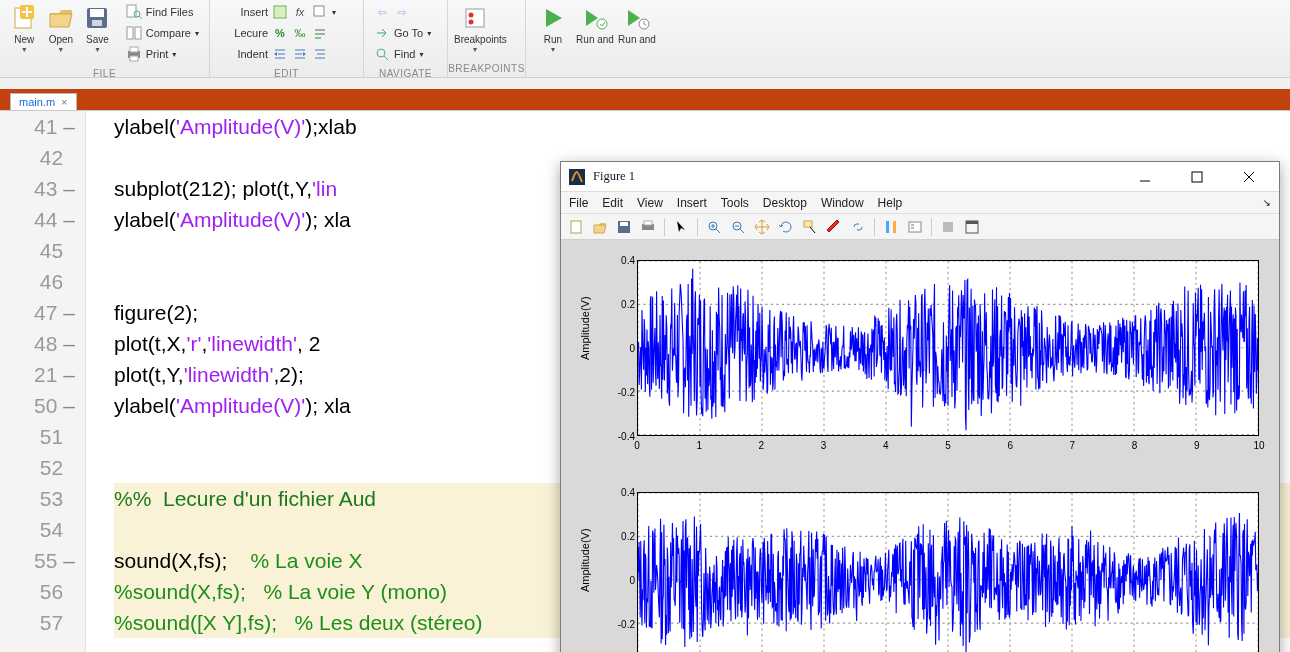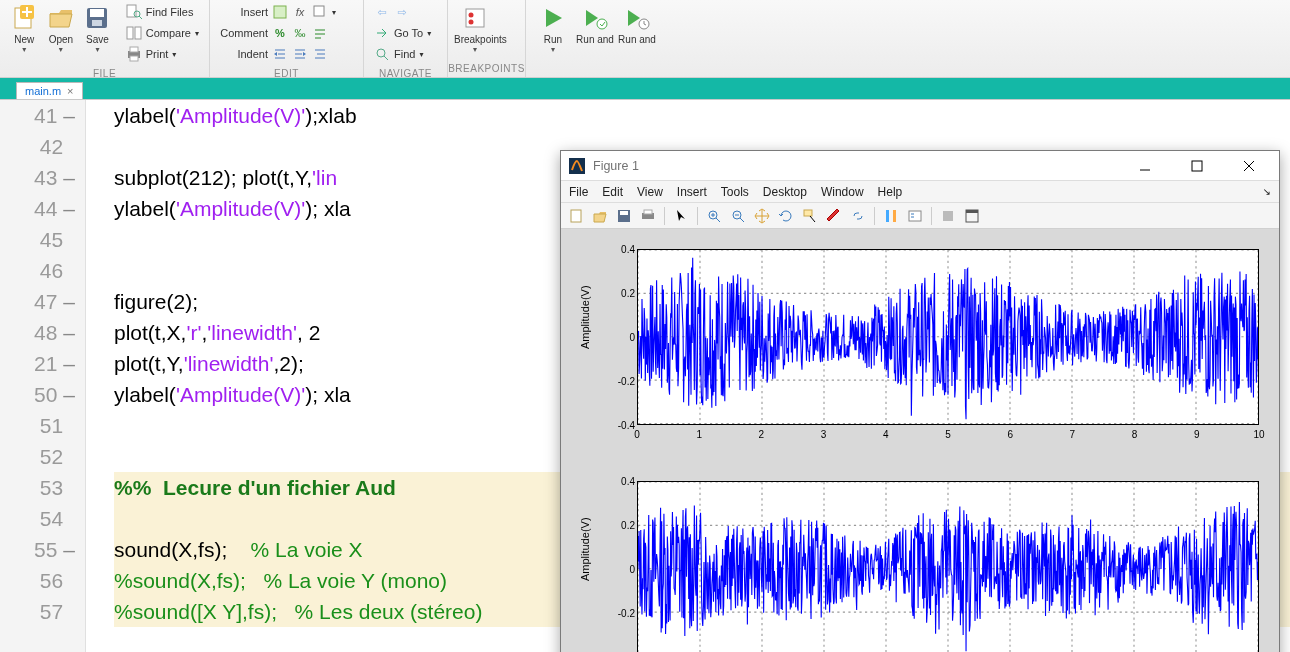--- a/index.html
+++ b/index.html
@@ -12,39 +12,39 @@
   .ts-title { text-align: center; font-size: 10px; color: #888; padding: 2px 0 3px; letter-spacing: .5px; }
   .big-btn { width: 42px; text-align: center; cursor: pointer; padding-top: 2px; }
   .big-btn .ico { width: 28px; height: 28px; margin: 0 auto; display: flex; align-items: center; justify-content: center; }
   .big-btn .lbl { font-size: 10px; color: #333; margin-top: 2px; }
   .big-btn .drop { font-size: 8px; color: #555; }
   .small-row { display:flex; align-items:center; font-size:11px; color:#333; height:20px; padding:0 4px; gap:4px; cursor:pointer;}
   .small-row .ico{width:16px;height:16px;display:flex;align-items:center;justify-content:center;}
   svg{display:block;}
 
   
-  .tabbar { height: 22px; background: #14b8a6; border-bottom:1px solid #c9c9c9; display:flex; align-items:flex-end; padding-left:16px;}
+  .tabbar { height: 22px; background: #c2410c; border-bottom:1px solid #c9c9c9; display:flex; align-items:flex-end; padding-left:10px;margin-top:11px;}
   .tab { background:#fff; border:1px solid #b9b9b9; border-bottom:none; font-size:11px; padding:2px 8px; display:flex; gap:6px; align-items:center; color:#126fd6;}
   .tab .x{color:#777;cursor:pointer;}
 
   
   .editor { position:relative; height: calc(652px - 78px - 22px); display:flex; font-family: Consolas, monospace; font-size: 21px; background:#fff;}
   .gutter { width:86px; background:#f4f4f4; border-right:1px solid #e0e0e0; text-align:right; color:#9a9a9a; padding-right:4px; line-height:31px; user-select:none;}
   .gutter .ln{display:flex;justify-content:flex-end;gap:6px;padding-right:6px;height:31px;}
   .gutter .dash{color:#888;}
   .code { flex:1; padding-left:28px; line-height:31px; white-space:pre; color:#000;}
   .str{color:#a020f0;}
   .cmt{color:#1a8f1a;}
-  .sec{color:#1a7a1a;font-weight:bold;text-align:right;}
+  .sec{color:#1a7a1a;font-weight:normal;text-align:right;}
   .cellbg{background:#faf2d6;}
 
   
   .figwin { position:absolute; left:560px; top:50px; width:720px; height:554px; background:#f0f0f0; border:1px solid #7a7a7a; box-shadow:0 4px 14px rgba(0,0,0,.35); display:flex; flex-direction:column;}
   .fig-title{height:30px;background:#fff;display:flex;align-items:center;padding:0 8px;gap:8px;border-bottom:1px solid #ddd;}
-  .fig-title .name{font-size:12.5px;color:#737373;}
+  .fig-title .name{font-size:12.5px;color:#0f172a;font-family:Liberation Serif, serif;}
   .fig-title .spacer{flex:1;}
   .wbtn{width:44px;height:28px;display:flex;align-items:center;justify-content:center;cursor:pointer;}
   .fig-menu{height:22px;background:#f5f5f5;display:flex;gap:14px;padding:0 8px;align-items:center;font-size:12px;color:#222;border-bottom:1px solid #ddd;}
   .fig-menu span{cursor:pointer;}
   .fig-tb{height:26px;background:#f5f5f5;border-bottom:1px solid #d0d0d0;display:flex;align-items:center;padding:0 4px;gap:2px;}
   .fig-tb .tbtn{width:22px;height:22px;display:flex;align-items:center;justify-content:center;cursor:pointer;border:1px solid transparent;}
   .fig-tb .sep{width:1px;height:18px;background:#ccc;margin:0 3px;}
   .fig-canvas{flex:1;background:#d9d9d9;padding:14px 14px 10px 22px;position:relative;}
 
   
@@ -144,21 +144,21 @@
           </span>
         <span class="ico" style="font-style:italic;font-size:11px;color:#555">fx</span>
         <span class="ico">
             <svg width="14" height="14">
               <rect x="1" y="1" width="10" height="10" fill="#fff" stroke="#888"></rect>
             </svg>
           </span>
         <span class="drop" style="font-size:8px">▾</span>
       </div>
       <div class="small-row">
-        <span style="width:48px;text-align:right">Comment</span>
+        <span style="width:48px;text-align:right">Lecure</span>
         <span class="ico" style="color:#2b8a2b;font-weight:bold">%</span>
         <span class="ico" style="color:#2b8a2b">‰</span>
         <span class="ico">
             <svg width="14" height="14">
               <path d="M2 4h10M2 8h10M2 12h6" stroke="#2b8a2b"></path>
             </svg>
           </span>
       </div>
       <div class="small-row">
         <span style="width:48px;text-align:right">Indent</span>

